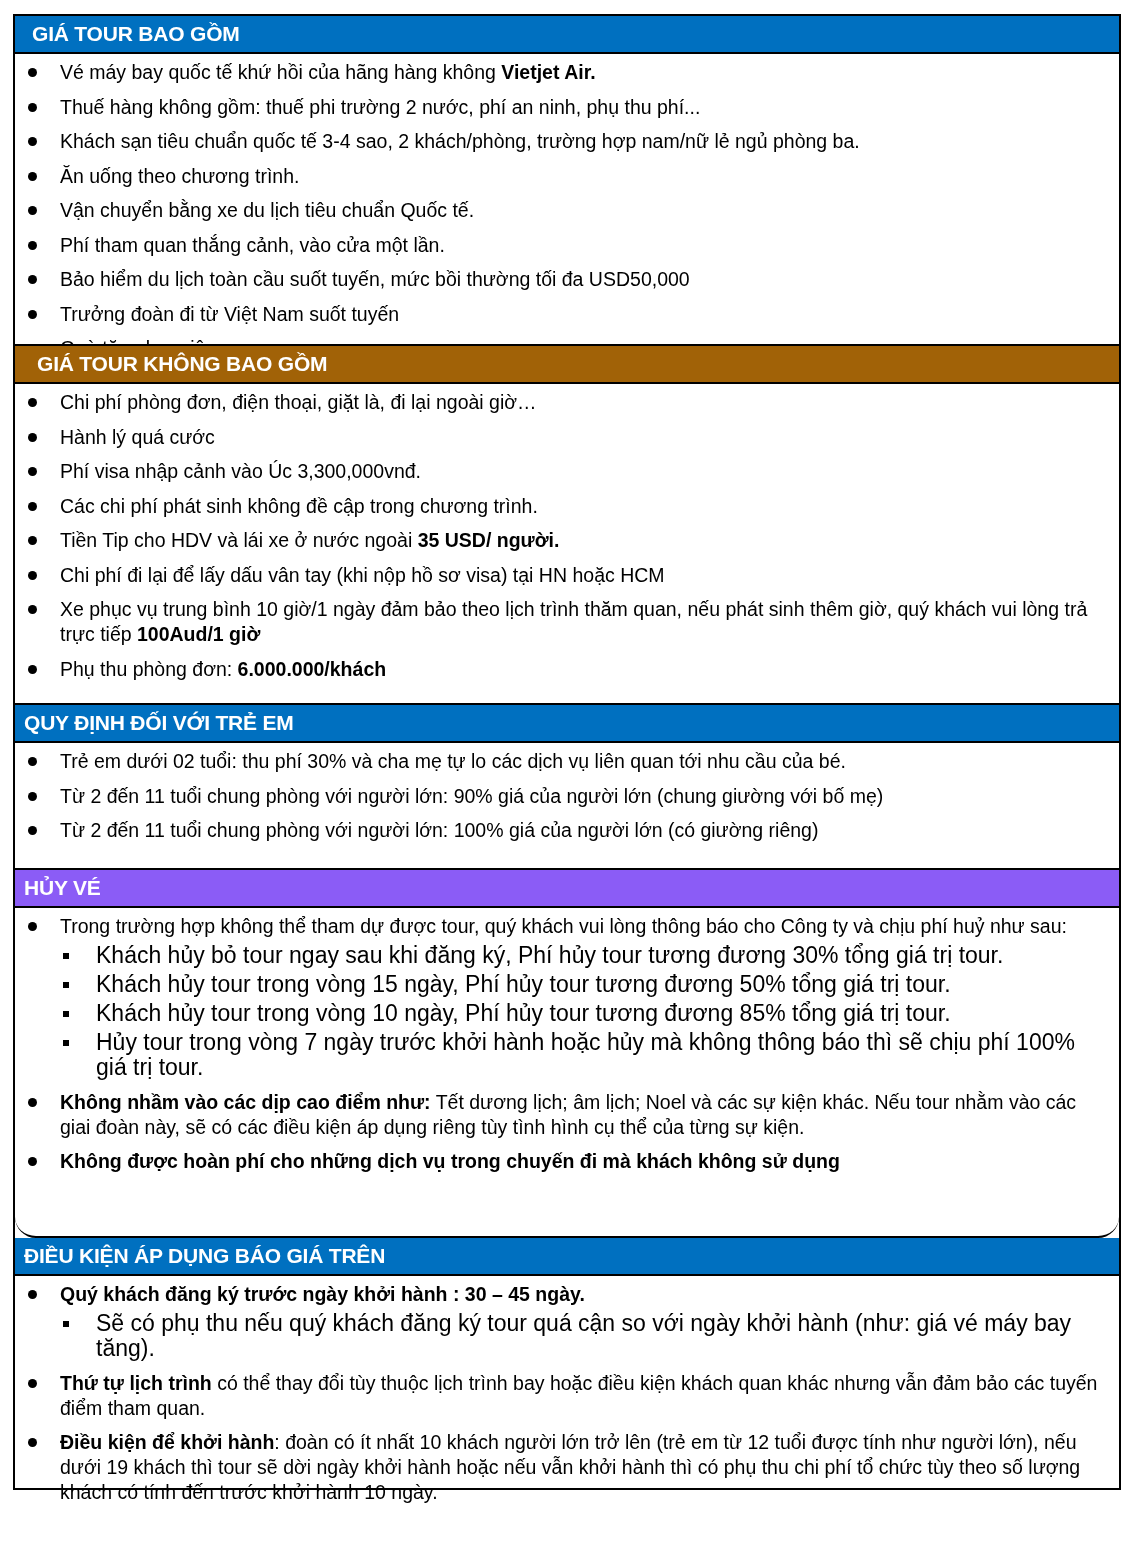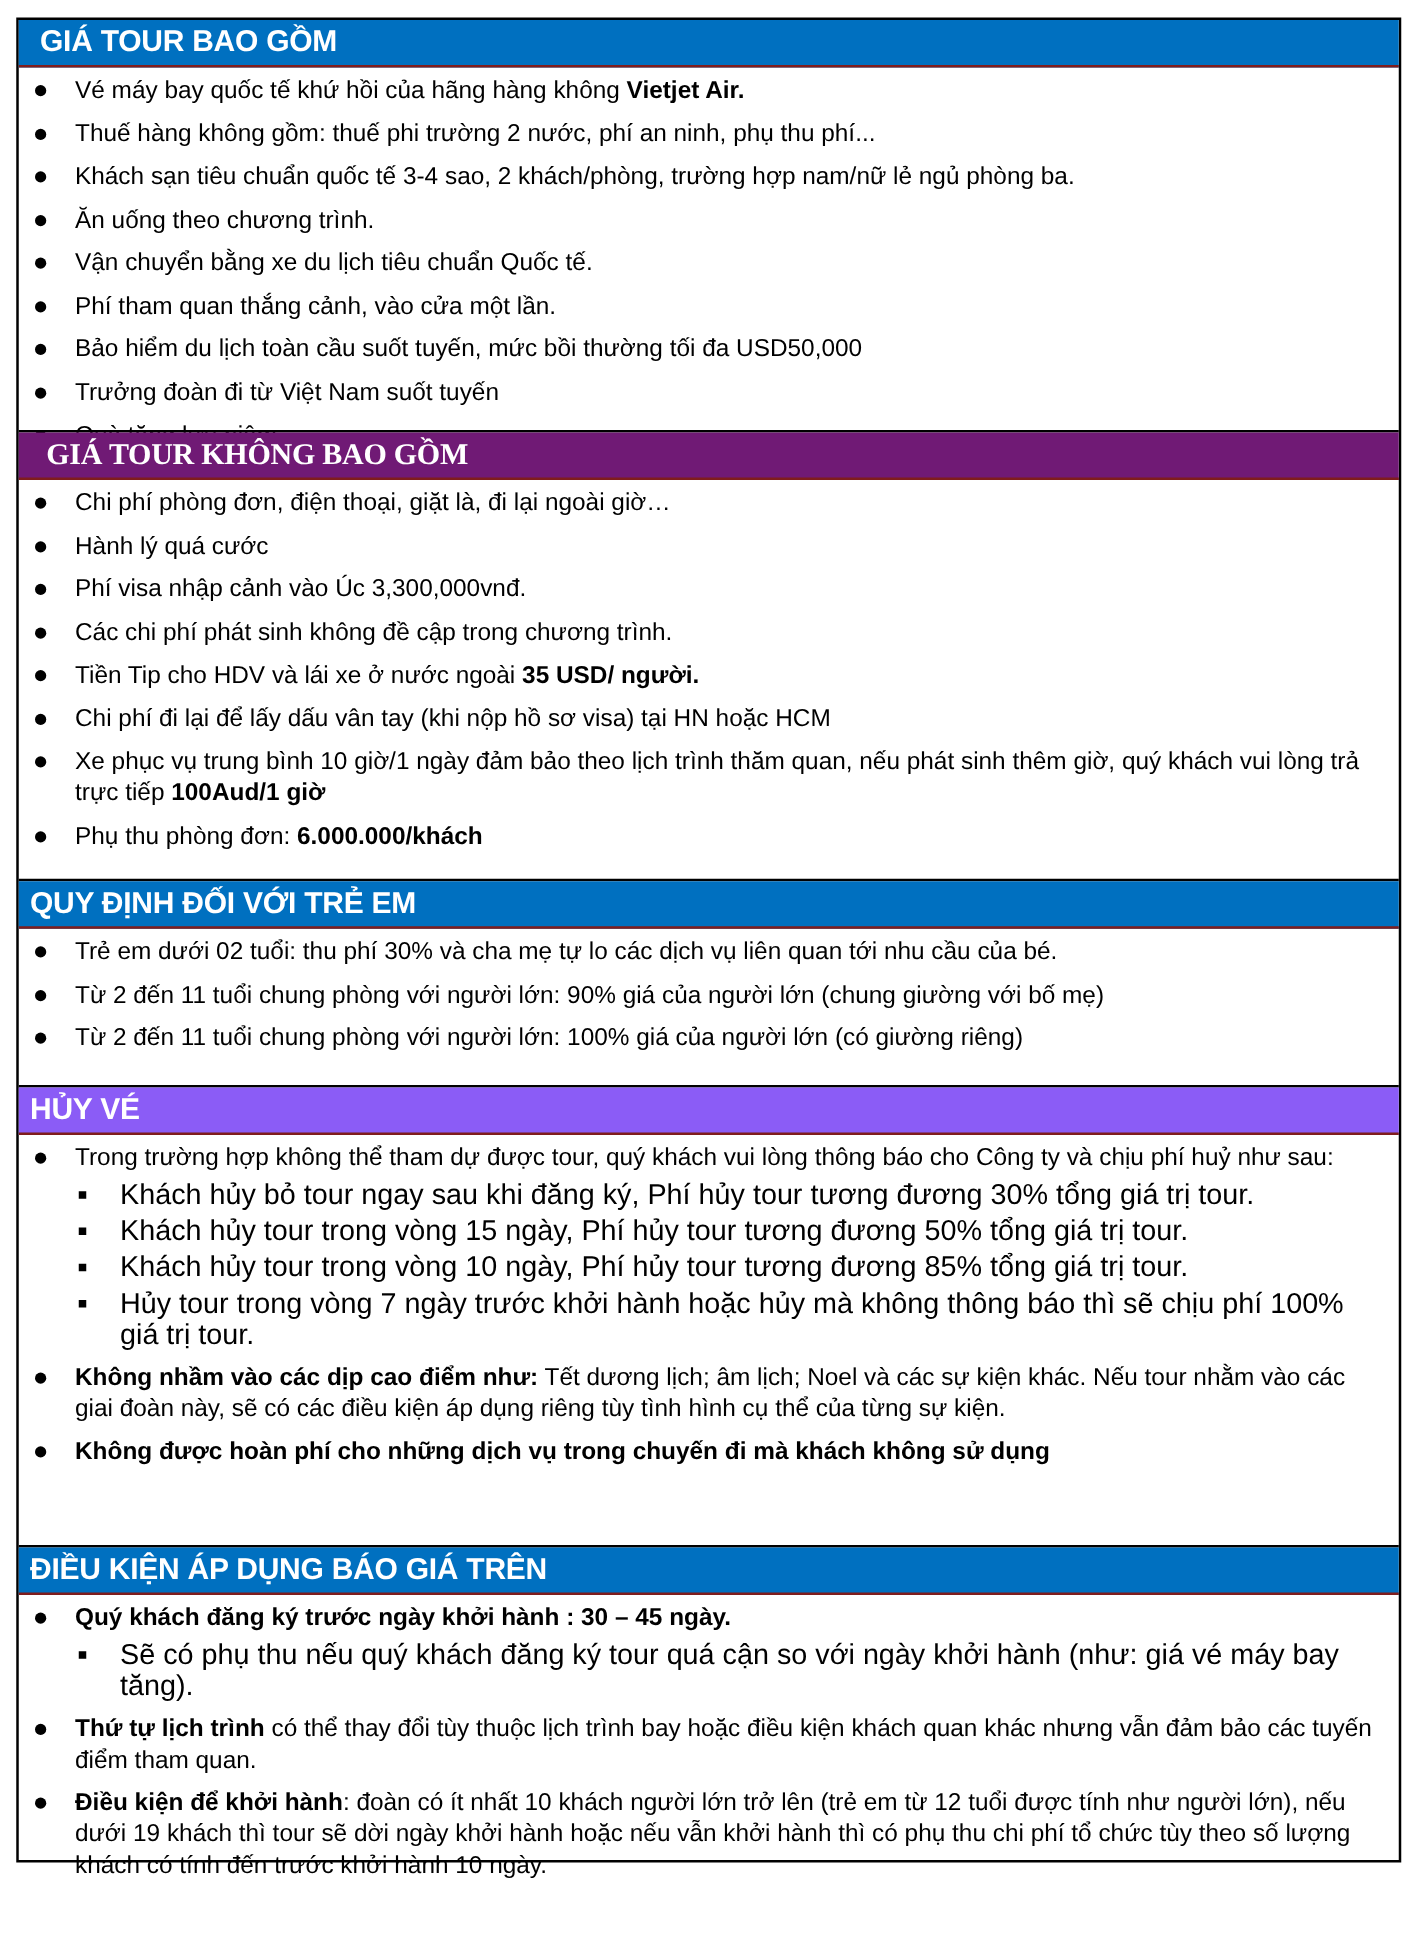--- a/index.html
+++ b/index.html
@@ -7,22 +7,22 @@
       width: 1130px; height: 1548px; position: relative;
       font-family: "Liberation Sans", sans-serif; color: #000;
     }
     .doc {
       position: absolute; left: 13px; top: 14px; width: 1104px;
       border: 2px solid #000; border-bottom: 2px solid #000;
     }
     .section { position: relative; }
     .hdr {
       background: #0070c0; color: #fff; font-weight: bold;
-      font-size: 24px; line-height: 36px; height: 36px;
-      padding-left: 17px; border-bottom: 2px solid #7f1d1d;
+      font-size: 21px; line-height: 36px; height: 36px;
+      padding-left: 17px; border-bottom: 2px solid #000000;
       letter-spacing: -0.2px; box-sizing: border-box; height: 38px;
     }
     .hdr.s2 { padding-left: 22px; }
     .hdr.s3, .hdr.s4, .hdr.s5 { padding-left: 9px; }
     .body { padding: 4px 0 4px 0; border-bottom: 2px solid #000; }
     .section:last-child .body { border-bottom: none; }
     ul { list-style: none; margin: 0; padding: 0; }
     li.item {
       position: relative; padding-left: 45px; padding-right: 10px;
       font-size: 19.5px; line-height: 25px; margin-bottom: 9.5px;
@@ -37,21 +37,21 @@
       font-size: 23px; line-height: 25px; margin-bottom: 4px;
     }
     li.subitem::before {
       content: ""; position: absolute; left: 3px; top: 10px;
       width: 6px; height: 6px; background: #000;
     }
     b { font-weight: bold; }
     .s1 .body { height: 292px; box-sizing: border-box; padding-top: 6px; }
     .s2 .body { height: 321px; box-sizing: border-box; padding-top: 6px; }
     .s3 .body { height: 127px; box-sizing: border-box; padding-top: 6px; }
-    .s4 .body { height: 330px; box-sizing: border-box; padding-top: 6px; }
+    .s4 .body { height: 330px; box-sizing: border-box; padding-top: 6px; border-radius: 21px; }
     .s5 .body { height: 212px; box-sizing: border-box; padding-top: 6px; }
   </style>
 </head>
 <body>
 
 <div class="doc" id="doc">
     <div class="section s1">
       <div class="hdr s1" style="background: rgb(0, 112, 192);">GIÁ TOUR  BAO GỒM</div>
       <div class="body">
         <ul>
@@ -61,21 +61,21 @@
           <li class="item"><span>Ăn uống theo chương trình.</span></li>
           <li class="item"><span>Vận chuyển bằng xe du lịch tiêu chuẩn Quốc tế.</span></li>
           <li class="item"><span>Phí tham quan thắng cảnh, vào cửa một lần.</span></li>
           <li class="item"><span>Bảo hiểm du lịch toàn cầu suốt tuyến, mức bồi thường tối đa USD50,000</span></li>
           <li class="item"><span>Trưởng đoàn đi từ Việt Nam suốt tuyến</span></li>
           <li class="item"><span>Quà tặng lưu niệm</span></li>
         </ul>
       </div>
     </div>
     <div class="section s2">
-      <div class="hdr s2" style="background: #701a75; font-family: Liberation Serif, serif;">GIÁ TOUR KHÔNG BAO GỒM</div>
+      <div class="hdr s2" style="background: #a16207;">GIÁ TOUR KHÔNG BAO GỒM</div>
       <div class="body">
         <ul>
           <li class="item"><span>Chi phí phòng đơn, điện thoại, giặt là, đi lại ngoài giờ…</span></li>
           <li class="item"><span>Hành lý quá cước</span></li>
           <li class="item"><span>Phí visa nhập cảnh vào Úc 3,300,000vnđ.</span></li>
           <li class="item"><span>Các chi phí phát sinh không đề cập trong chương trình.</span></li>
           <li class="item"><span>Tiền Tip cho HDV và lái xe ở nước ngoài </span><b>35 USD/ người.</b></li>
           <li class="item"><span>Chi phí đi lại để lấy dấu vân tay (khi nộp hồ sơ visa) tại HN hoặc HCM</span></li>
           <li class="item"><span>Xe phục vụ trung bình 10 giờ/1 ngày đảm bảo theo lịch trình thăm quan, nếu phát sinh thêm giờ, quý khách vui lòng trả trực tiếp </span><b>100Aud/1 giờ</b></li>
           <li class="item"><span>Phụ thu phòng đơn: </span><b>6.000.000/khách</b></li>

